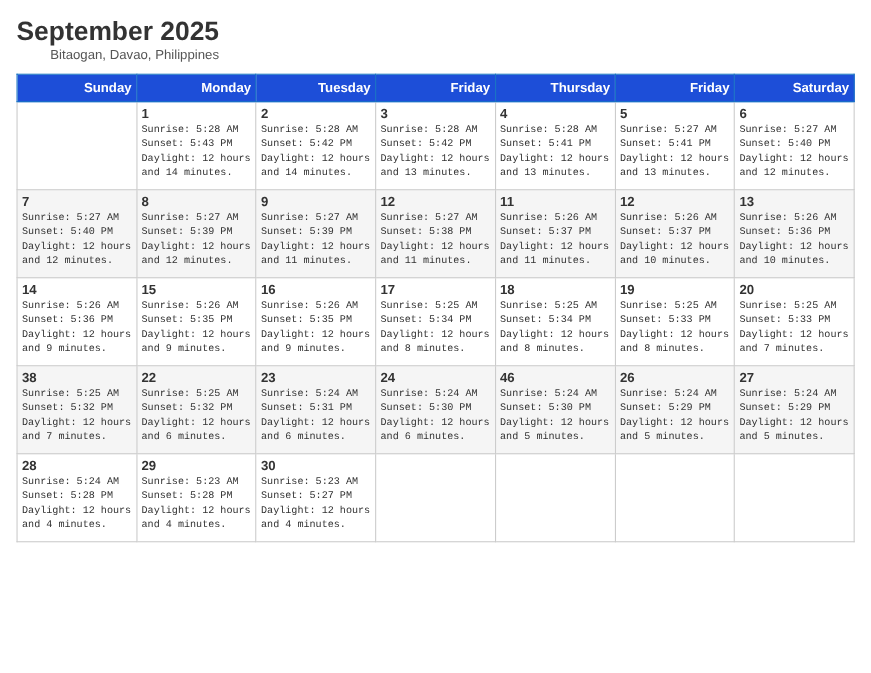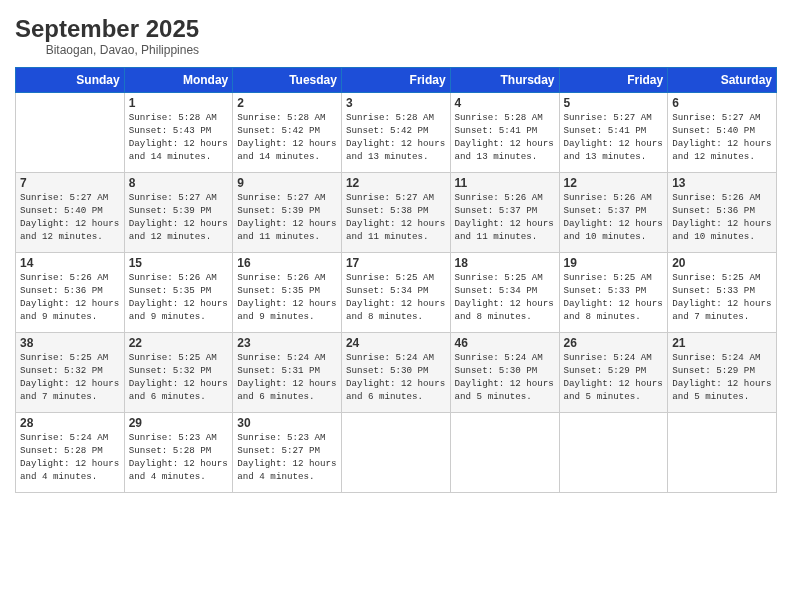--- a/index.html
+++ b/index.html
@@ -305,21 +305,21 @@
 and 5 minutes.</div>
           </td>
           <td>
             <div class="day-number">26</div>
             <div class="day-info" style="white-space: pre-line;">Sunrise: 5:24 AM
 Sunset: 5:29 PM
 Daylight: 12 hours
 and 5 minutes.</div>
           </td>
           <td>
-            <div class="day-number">21</div>
+            <div class="day-number">27</div>
             <div class="day-info" style="white-space: pre-line;">Sunrise: 5:24 AM
 Sunset: 5:29 PM
 Daylight: 12 hours
 and 5 minutes.</div>
           </td>
         </tr>
         <tr>
           <td>
             <div class="day-number">28</div>
             <div class="day-info" style="white-space: pre-line;">Sunrise: 5:24 AM

